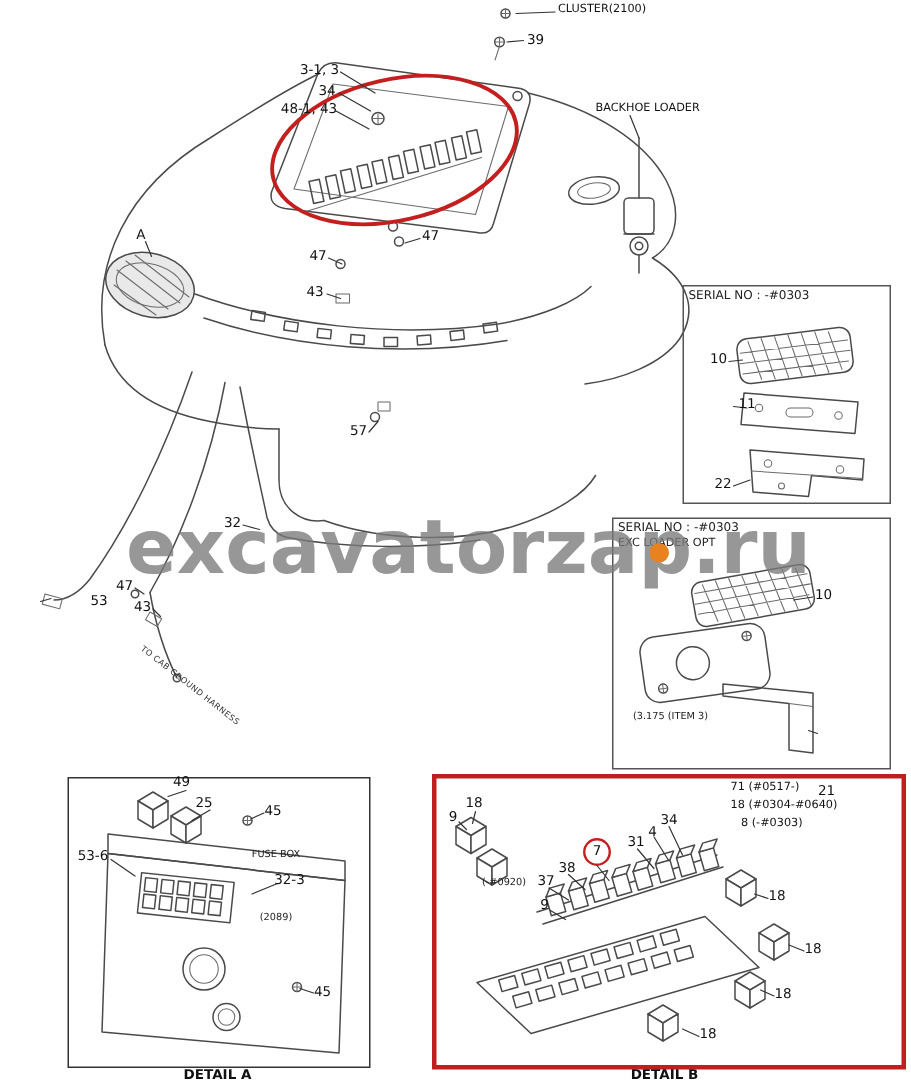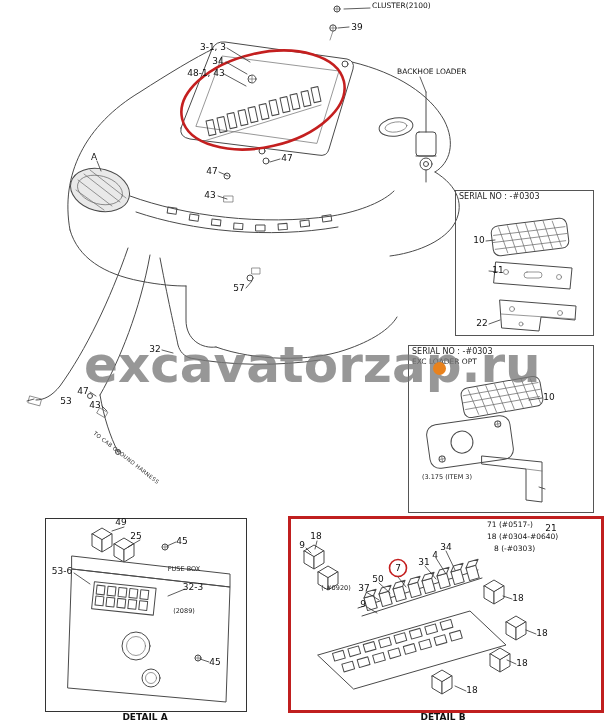--- a/index.html
+++ b/index.html
@@ -320,21 +320,21 @@
       <span class="callout" style="left: 215px; top: 662px;">45</span>
       <span class="callout legend" style="left: 487px; top: 524px;">71 (#0517-)</span>
       <span class="callout legend" style="left: 487px; top: 536px;">18 (#0304-#0640)</span>
       <span class="callout legend" style="left: 494px; top: 548px;">8 (-#0303)</span>
       <span class="callout" style="left: 316px; top: 536px;">18</span>
       <span class="callout" style="left: 302px; top: 545px;">9</span>
       <span class="callout" style="left: 446px; top: 547px;">34</span>
       <span class="callout" style="left: 435px; top: 555px;">4</span>
       <span class="callout" style="left: 424px; top: 562px; text-align: center;">31</span>
       <span class="callout" style="left: 398px; top: 568px;">7</span>
-      <span class="callout" style="left: 378px; top: 579px;">50</span>
+      <span class="callout" style="left: 378px; top: 579px;">38</span>
       <span class="callout" style="left: 364px; top: 588px;">37</span>
       <span class="callout small" style="left: 336px; top: 588px;">(-#0920)</span>
       <span class="callout" style="left: 363px; top: 604px;">9</span>
       <span class="callout" style="left: 518px; top: 598px;">18</span>
       <span class="callout" style="left: 542px; top: 633px;">18</span>
       <span class="callout" style="left: 522px; top: 663px;">18</span>
       <span class="callout" style="left: 472px; top: 690px;">18</span>
     </div>
 </div>
 

